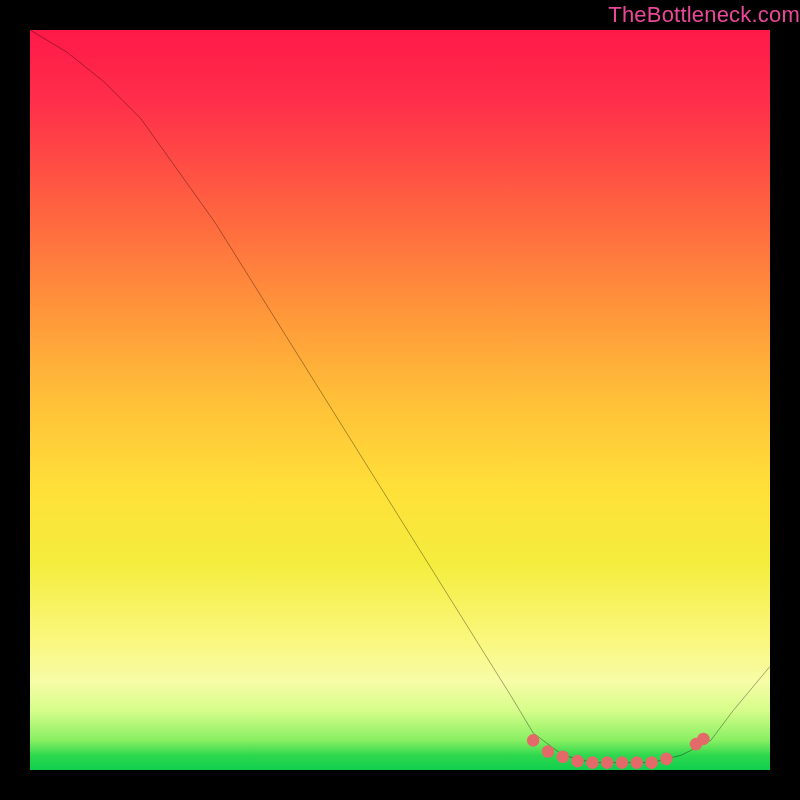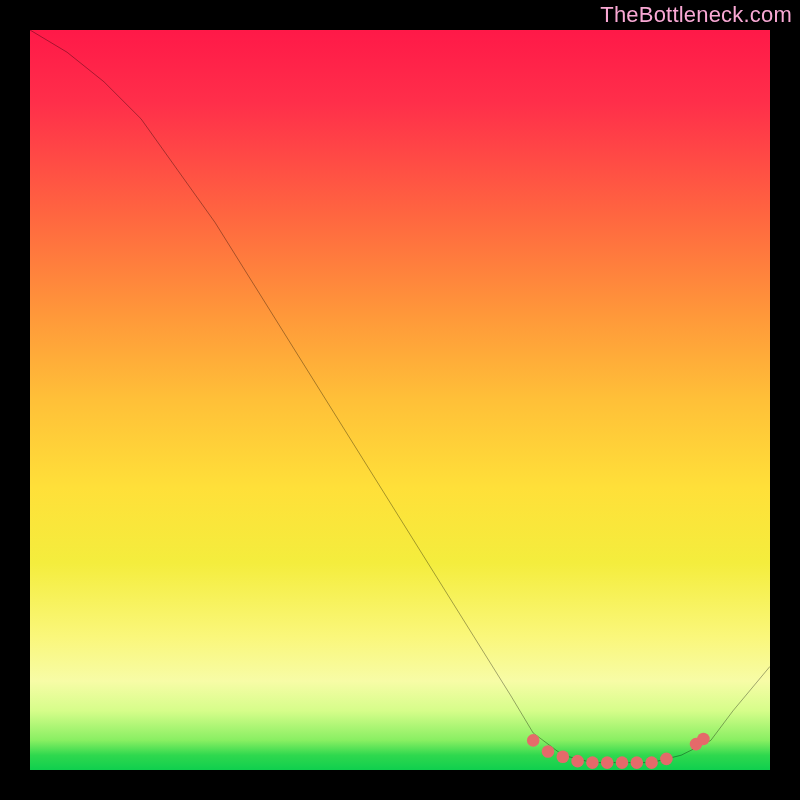--- a/index.html
+++ b/index.html
@@ -13,22 +13,22 @@
   }
   .frame {
     position: relative;
     width: 800px;
     height: 800px;
     background: #000;
   }
   .watermark {
     position: absolute;
     top: 2px;
-    right: 8px;
-    color: #f9a8d4;
+    right: 0;
+    color: #ec4899;
     font-size: 22px;
     font-weight: 500;
     letter-spacing: 0.2px;
     z-index: 5;
   }
   .plot-area {
     position: absolute;
     left: 30px;
     top: 30px;
     width: 740px;

